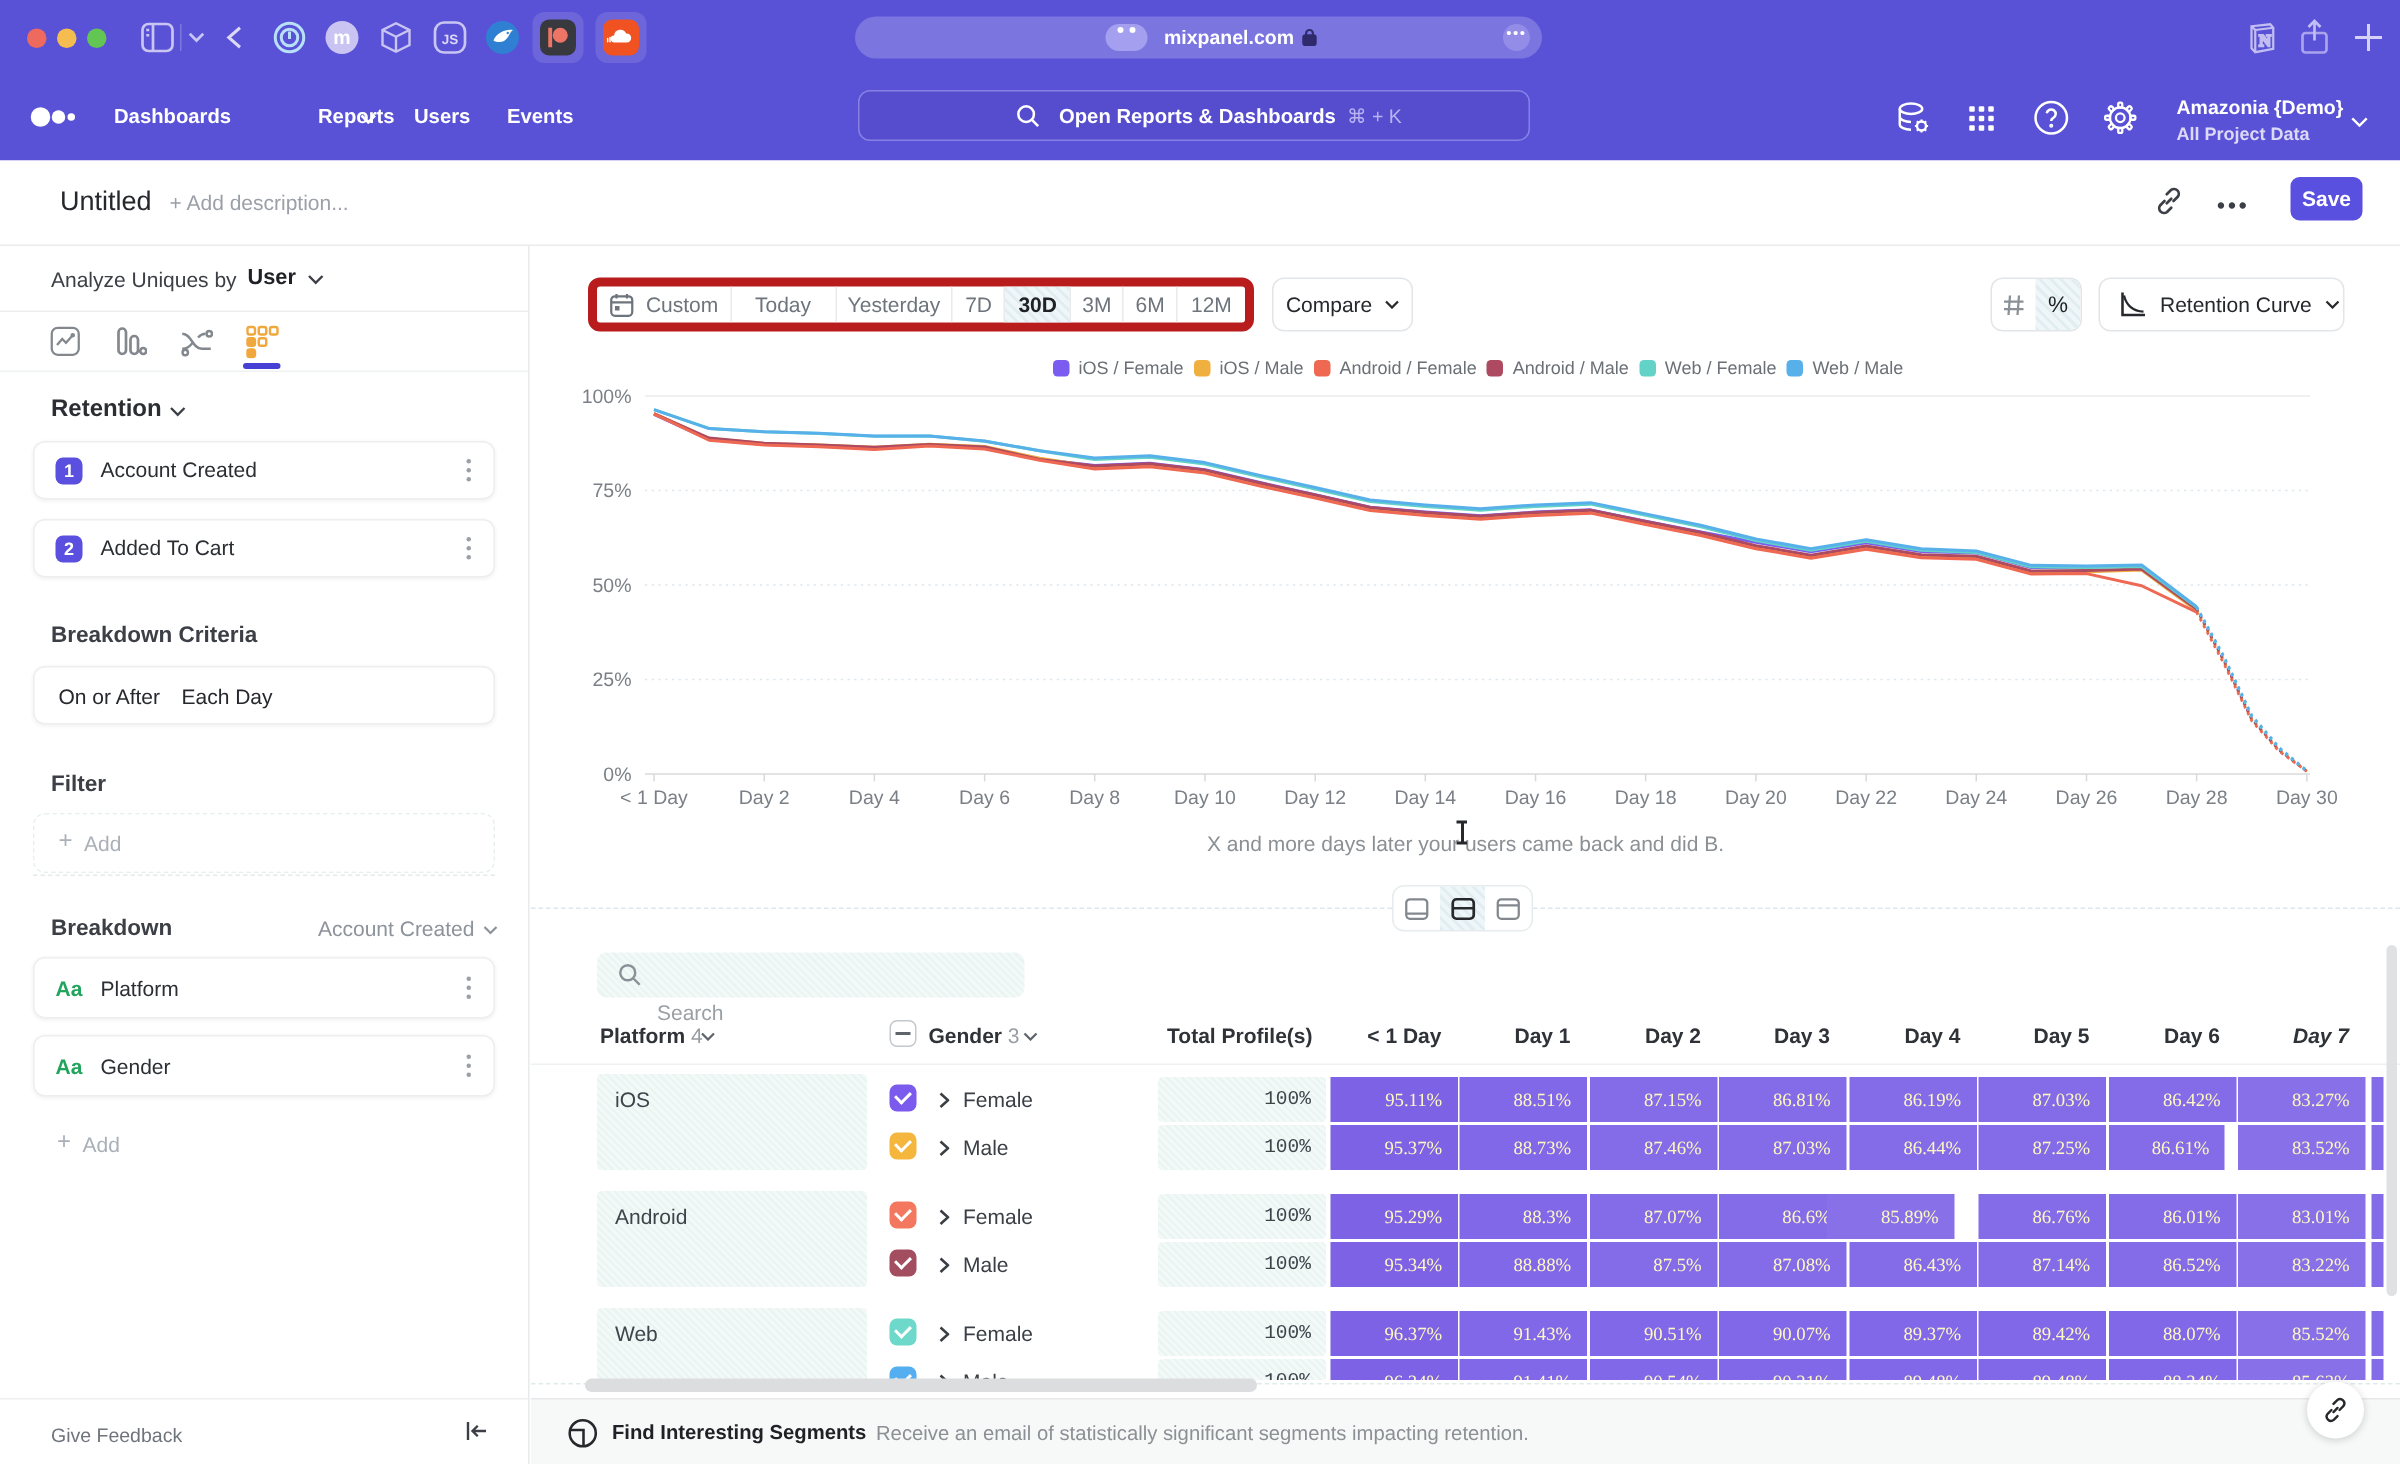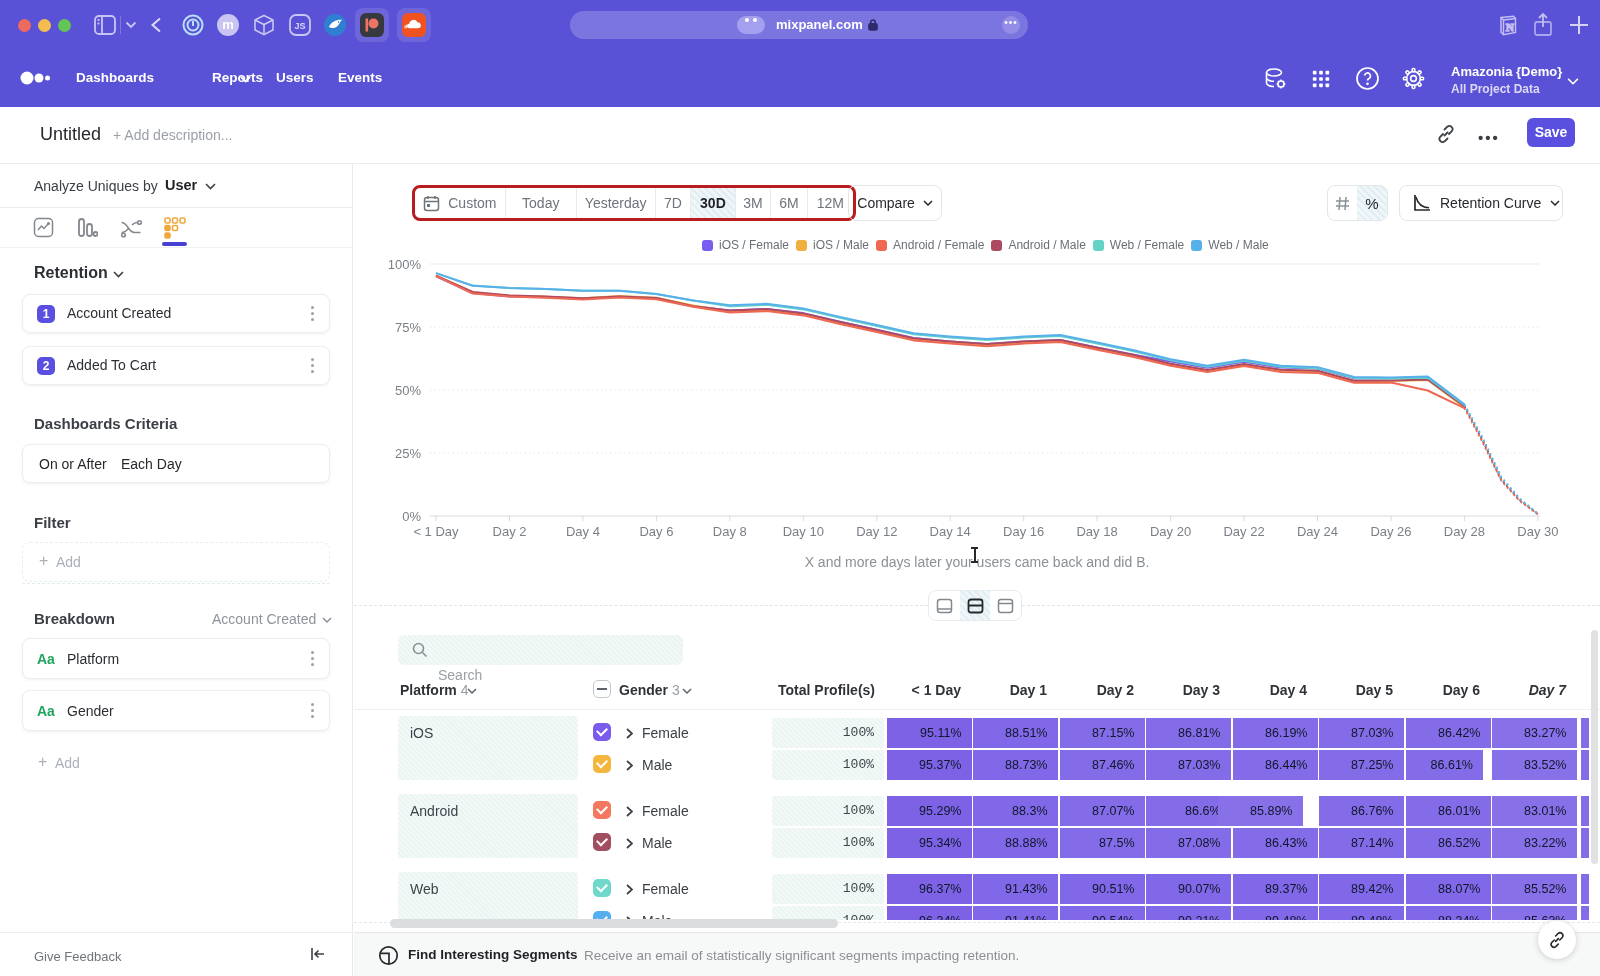--- a/index.html
+++ b/index.html
@@ -32,33 +32,33 @@
 .sh { font-size:15px; font-weight:600; color:#3c4046; }
 .card { position:absolute; left:22px; width:308px; background:#fff; border:1px solid #eceef0; border-radius:8px; box-shadow:0 1px 3px rgba(40,40,60,0.07); }
 .chip { position:absolute; left:14px; top:10px; width:18px; height:18px; background:#5b4fe0; border-radius:5px; color:#fff; font-size:12px; font-weight:700; text-align:center; line-height:18px; }
 .kebab { position:absolute; right:14px; top:50%; margin-top:-8px; width:4px; height:16px; color:#9aa0a8; font-size:4px; }
 .kebab i { display:block; width:3px; height:3px; border-radius:50%; background:#9aa0a8; margin:0 0 3px 0; }
 .cardlabel { position:absolute; left:44px; top:10px; font-size:14px; color:#2b2e33; font-weight:500; }
 .aa { position:absolute; left:22px; top:12px; font-size:14px; font-weight:700; color:#21a45d; }
 .addrow { position:absolute; left:22px; width:308px; height:40px; border:1px dashed #e7f0ee; border-radius:8px; color:#aab0b8; font-size:14px; }
 
 #main { position:absolute; top:164px; left:354px; width:1246px; height:812px; background:#fff; }
-.seg { position:absolute; top:21px; height:36px; border:3px solid #b91c1c; display:flex; border-radius:8px; overflow:hidden;margin-left:20px; }
+.seg { position:absolute; top:21px; height:36px; border:6px solid #b91c1c; display:flex; border-radius:8px; overflow:hidden; }
 .seg > div { display:flex; align-items:center; justify-content:center; font-size:14px; color:#6e747c; border-right:1px solid #e8eaec; }
 .seg > div:last-child { border-right:none; }
 .btn { position:absolute; top:21px; height:36px; border:1px solid #e3e6e8; border-radius:8px; display:flex; align-items:center; font-size:14px; color:#26282c; }
 .hatch { background:repeating-linear-gradient(45deg,#eaf4f2 0 1.5px,#f3f9f7 1.5px 3.5px); }
 .hatchb { background:repeating-linear-gradient(45deg,#e2edf2 0 2px,#eff6f9 2px 5px); }
 
 #legend { position:absolute; left:348px; top:74px; display:flex; gap:7px; }
 #legend .it { display:flex; align-items:center; gap:6px; font-size:12px; color:#6b7076; }
 #legend .sw { width:11px; height:11px; border-radius:3px; }
 
 .colhead { position:absolute; font-size:14px; font-weight:600; color:#2f3338; }
-.pcell { position:absolute; height:30px; color:#0f172a; font-family:Liberation Sans, sans-serif; font-size:12.5px; text-align:right; line-height:30px; padding-right:10px; }
+.pcell { position:absolute; height:30px; color:#fef9c3; font-family:Liberation Serif, serif; font-size:12.5px; text-align:right; line-height:30px; padding-right:10px; }
 .mono { font-family:"Liberation Mono",monospace; }
 .cb { position:absolute; width:18px; height:18px; border-radius:5px; }
 .cb:after { content:""; position:absolute; left:4px; top:4px; width:8px; height:5px; border-left:2px solid #fff; border-bottom:2px solid #fff; transform:rotate(-45deg); }
 
 #bbar { position:absolute; top:932px; left:354px; width:1246px; height:44px; background:#f7f8f8; border-top:1px solid #e7e8ea; }
 #sbbar { position:absolute; top:932px; left:0; width:353px; height:44px; background:#fff; border-top:1px solid #eceeef; border-right:1px solid #e9eaec; }
 </style>
 </head>
 <body>
 <div id="page">
@@ -153,20 +153,28 @@
         <circle cx="19" cy="8" r="4.5"></circle>
         <circle cx="27.5" cy="8" r="2.5"></circle>
       </svg>
   <div class="navitem" style="left:76px;">Dashboards</div>
   <div class="navitem" style="left:184px;padding-left:28px;">Reports</div>
   <svg class="abs" style="left:240px;top:76px;" width="11" height="7" viewBox="0 0 11 7" fill="none" stroke="#fff" stroke-width="1.8">
         <path d="M1 1 L5.5 5.5 L10 1"></path>
       </svg>
   <div class="navitem" style="left:276px;">Users</div>
   <div class="navitem" style="left:338px;">Events</div>
+  <div id="navsearch">
+    <svg class="abs" style="left:104px;top:8px;" width="17" height="17" viewBox="0 0 18 18" fill="none" stroke="#ffffff" stroke-width="1.8">
+          <circle cx="7.5" cy="7.5" r="5.5"></circle>
+          <line x1="11.8" y1="11.8" x2="16" y2="16"></line>
+        </svg>
+    <div class="txt">Open Reports &amp; Dashboards</div>
+    <div class="kbd">⌘ + K</div>
+  </div>
   
   <svg class="abs" style="left:1263px;top:66px;" width="26" height="26" viewBox="0 0 26 26" fill="none" stroke="#fff" stroke-width="1.6">
         <ellipse cx="11" cy="6.5" rx="7.5" ry="3.5"></ellipse>
         <path d="M3.5 6.5 V17 c0 1.9 3.4 3.5 7.5 3.5 M3.5 11.8 c0 1.9 3.4 3.5 7.5 3.5"></path>
         <circle cx="18" cy="18" r="3"></circle>
         <path d="M18 13.6 v1.6 M18 20.8 v1.6 M22.4 18 h-1.6 M15.2 18 h-1.6 M21.1 14.9 l-1.1 1.1 M16 20 l-1.1 1.1 M21.1 21.1 L20 20 M16 16 l-1.1-1.1" stroke-width="1.4"></path>
       </svg>
   <svg class="abs" style="left:1312px;top:70px;" width="18" height="18" viewBox="0 0 22 22" fill="#fff">
         <g>
           <rect x="1" y="1" width="4.5" height="4.5" rx="1"></rect>
@@ -268,21 +276,21 @@
   </div>
   <div class="card" style="top:182px;height:39px;">
     <div class="chip">2</div>
         <div class="cardlabel">Added To Cart</div>
     <div class="kebab">
           <i></i>
           <i></i>
           <i></i>
         </div>
   </div>
-  <div class="abs sh" style="left:34px;top:251px;">Dashboards Criteria</div>
+  <div class="abs sh" style="left:34px;top:251px;">Breakdown Criteria</div>
   <div class="card" style="top:280px;height:39px;">
     <div class="abs" style="left:16px;top:11px;font-size:14px;color:#26282d;font-weight:500;">On or After</div>
     <div class="abs" style="left:98px;top:11px;font-size:14px;color:#26282d;font-weight:500;">Each Day</div>
   </div>
   <div class="abs sh" style="left:34px;top:350px;">Filter</div>
   <div class="addrow" style="top:378px;">
     <span class="abs" style="left:16px;top:9px;font-size:16px;">+</span>
         <span class="abs" style="left:33px;top:11px;">Add</span>
   </div>
   <div class="abs" style="left:22px;top:419px;width:308px;height:1px;border-top:1px dashed #e2ecea;"></div>

